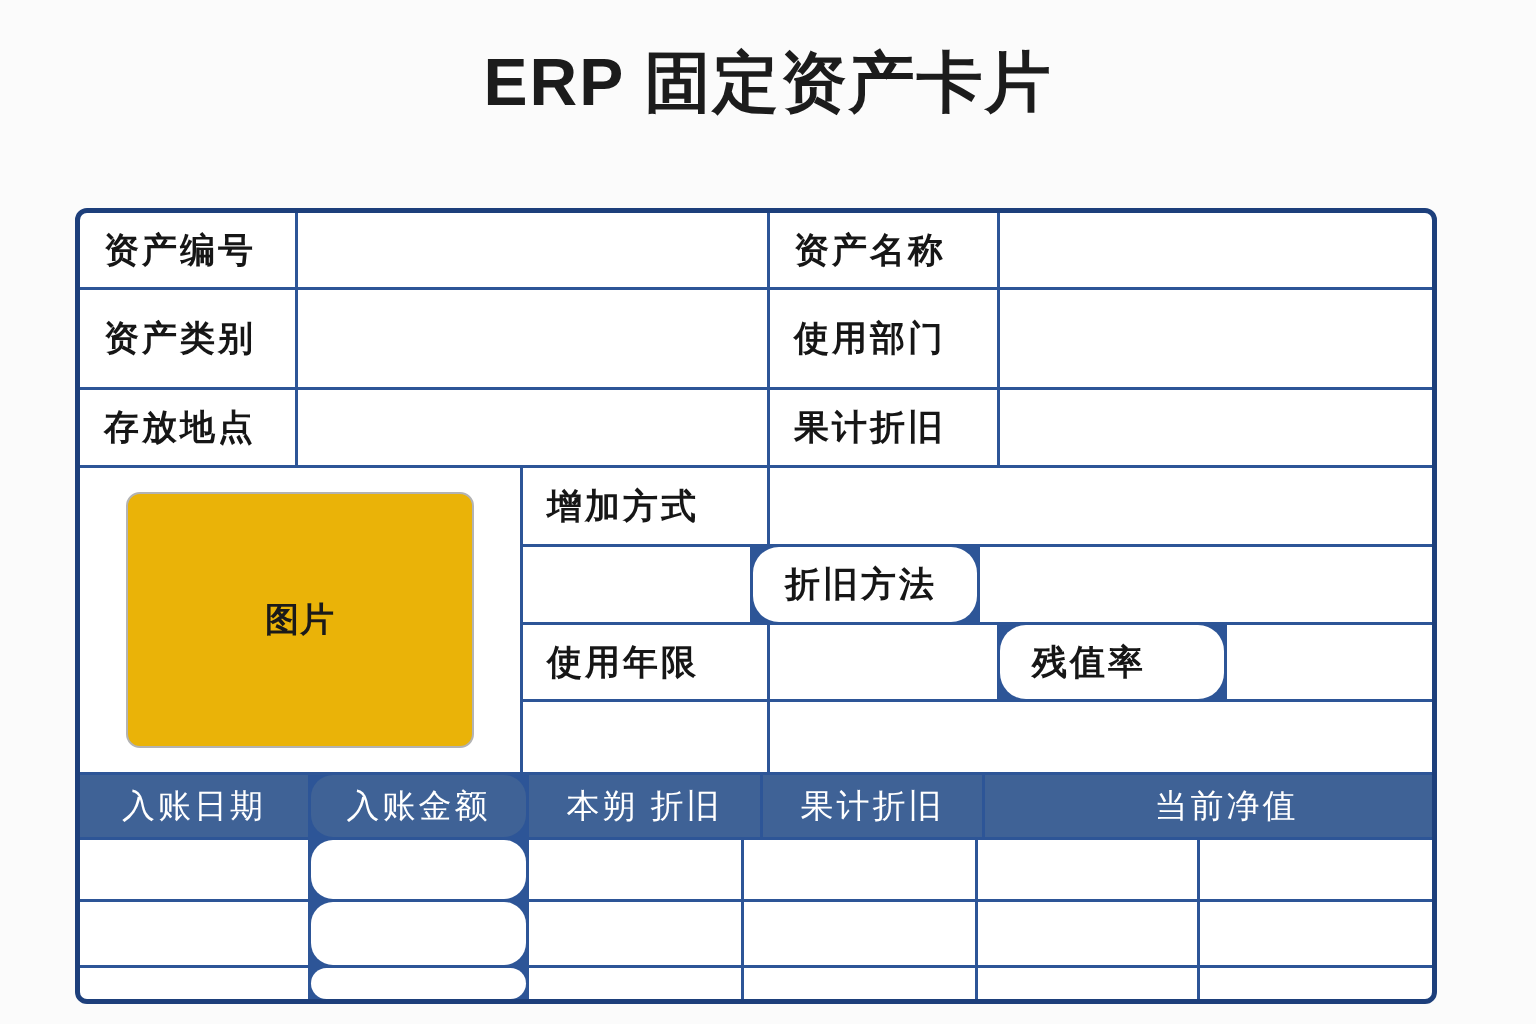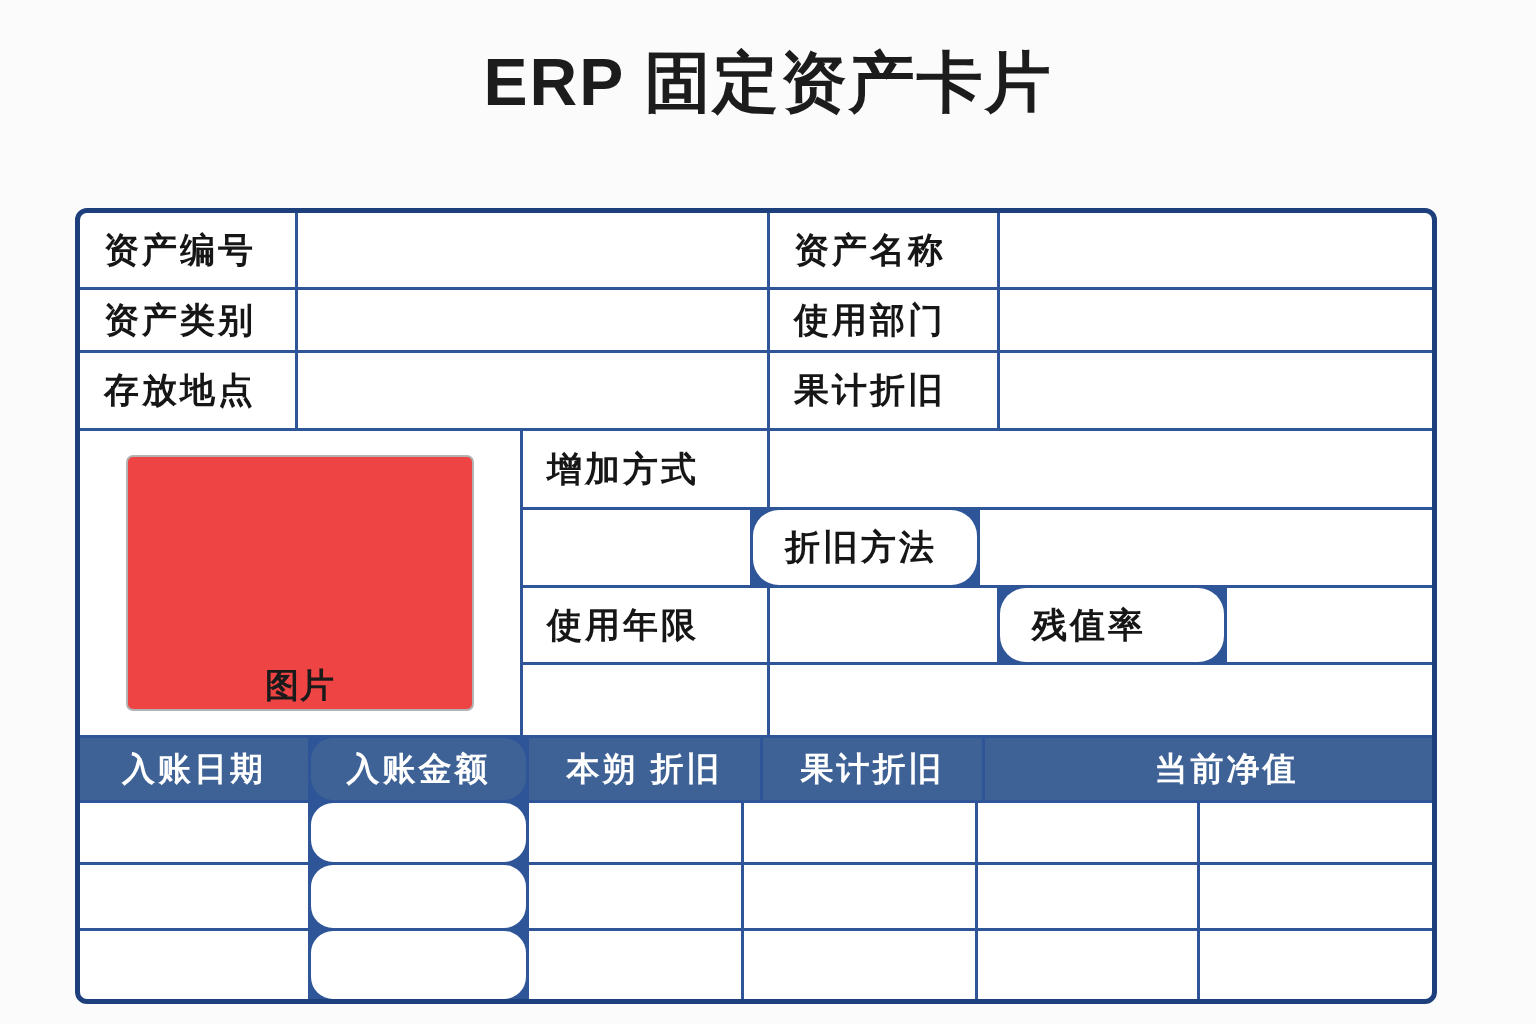--- a/index.html
+++ b/index.html
@@ -50,48 +50,48 @@
     font-size:35px;
     font-weight:600;
     color:var(--label-text);
     padding-left:24px;
     letter-spacing:3px;
     white-space:nowrap;
   }
   .label.inset{padding-left:32px;border-radius:26px;}
   .value{flex:1 1 auto;}
   
-  .r-info1{height:74px;} .r-info2{height:60px;} .r-info3{height:75px;}
+  .r-info1{height:74px;} .r-info2{height:97px;} .r-info3{height:75px;}
   .mid{height:304px;}
   .r-lhead{height:62px;} .r-d1{height:59px;} .r-d2{height:63px;} .r-d3{flex:1 1 auto;}
   
   .w-lab1{width:215px;flex:0 0 215px;}
   .w-val1{width:469px;flex:0 0 469px;}
   .w-lab2{width:227px;flex:0 0 227px;}
   
   .mid-left{width:440px;flex:0 0 440px;justify-content:center;}
   .mid-right{flex:1 1 auto;display:flex;flex-direction:column;gap:3px;}
   .sub-a{height:76px;} .sub-b{height:75px;} .sub-c{height:74px;} .sub-d{flex:1 1 auto;}
   .w-mlab{width:244px;flex:0 0 244px;}
   .w-mval{width:227px;flex:0 0 227px;}
   .w-mlab2{width:224px;flex:0 0 224px;}
   .image-box{
     width:348px;height:256px;
     border:2px solid var(--image-border);
-    border-radius:7px;
-    display:flex;align-items:flex-end;justify-content:center;
-    background:#ef4444;
+    border-radius:14px;
+    display:flex;align-items:center;justify-content:center;
+    background:#eab308;
   }
   .image-box span{font-size:34px;font-weight:600;color:#1a1a1a;letter-spacing:1px;}
   
   .hcell{
     background:var(--header-bg);
     color:var(--header-text);
     font-size:33px;
-    font-weight:700;
+    font-weight:400;
     letter-spacing:3px;
     display:flex;align-items:center;justify-content:center;
     white-space:nowrap;
   }
   .w-c1{width:228px;flex:0 0 228px;}
   .w-c2{width:215px;flex:0 0 215px;border-radius:22px;}
   .w-c3{width:212px;flex:0 0 212px;}
   .w-c4{width:231px;flex:0 0 231px;}
   .w-c5{width:219px;flex:0 0 219px;}
   .w-c6{flex:1 1 auto;padding-left:36px;}

